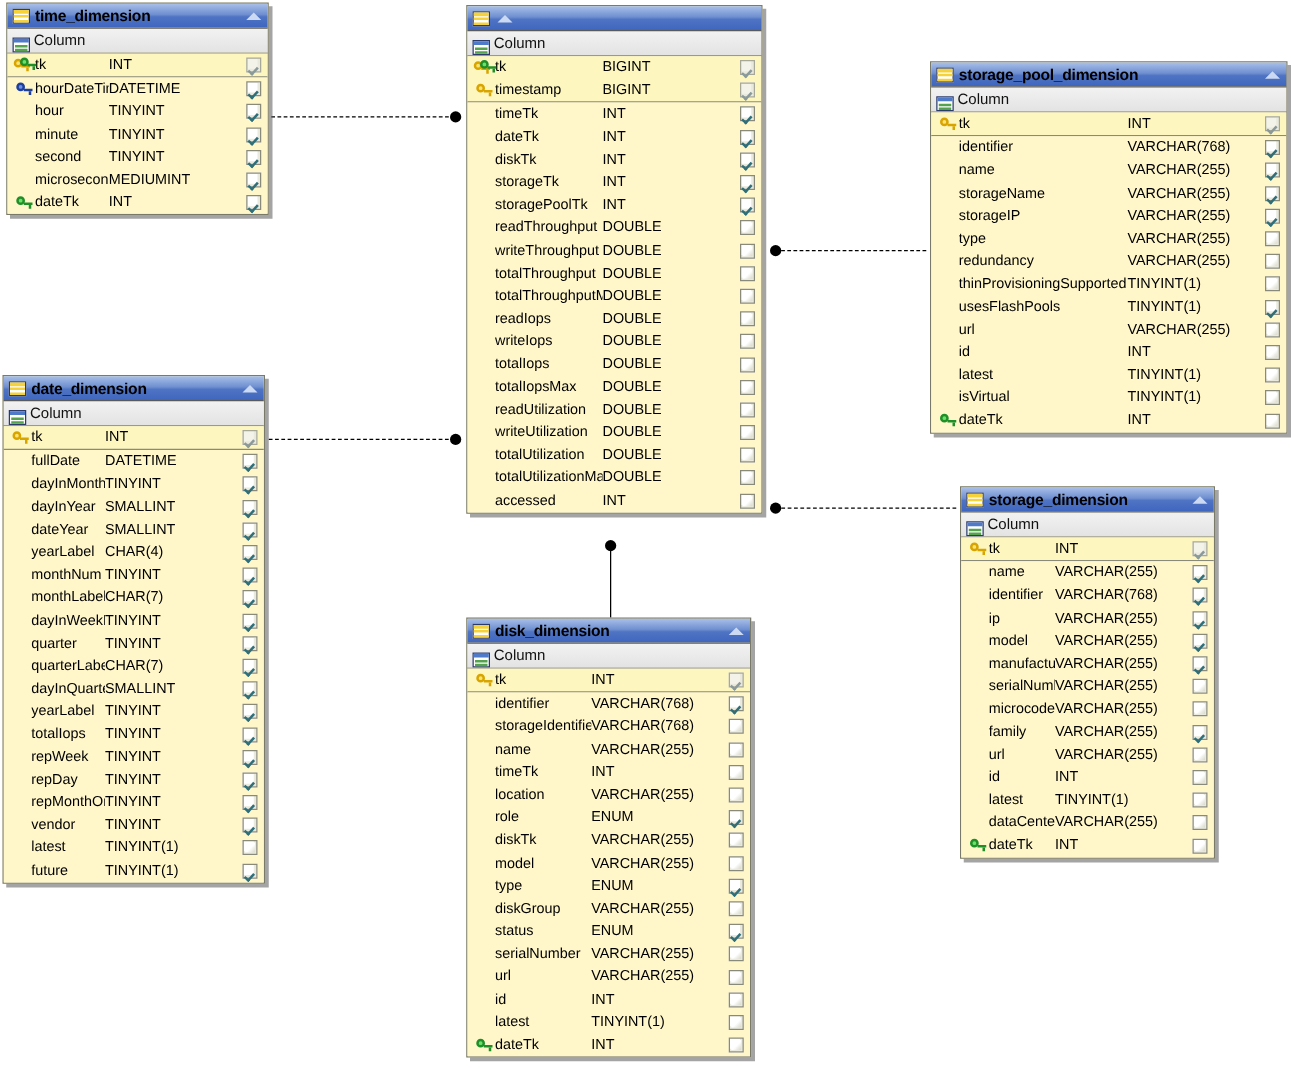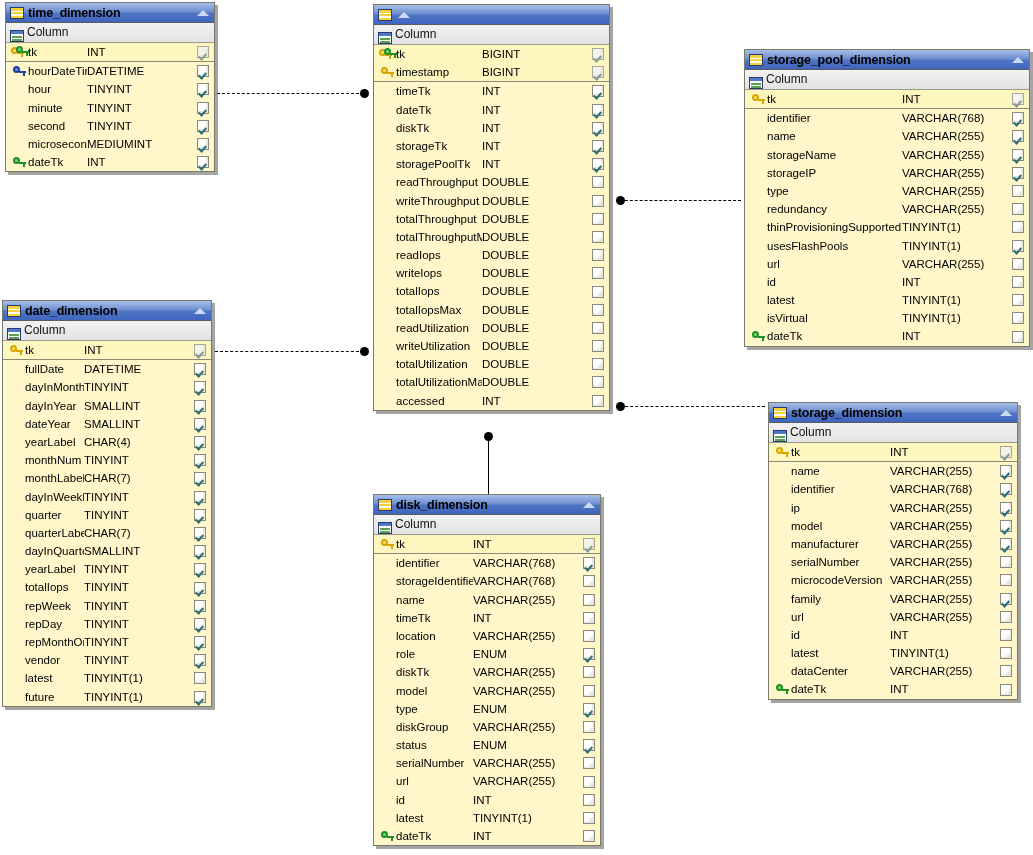--- a/index.html
+++ b/index.html
@@ -750,21 +750,21 @@
             </span>
           </span>
           <span class="cname">dateTk</span>
           <span class="ctype" style="width: 108px;">INT</span>
           <span class="cbox">
             <span class="cb off"></span>
           </span>
         </div>
       </div>
     </div>
-    <div class="tbl" style="left: 768px; top: 402px; width: 250px;">
+    <div class="tbl" style="left: 768px; top: 389px; width: 204px;">
       <div class="tbl-title">
         <span class="ico-table"></span>
         <span class="tname">storage_dimension</span>
         <span class="chevron">
           <i></i>
         </span>
       </div>
       <div class="tbl-sub">
         <span class="ico-col"></span>
         <span>Column</span>

